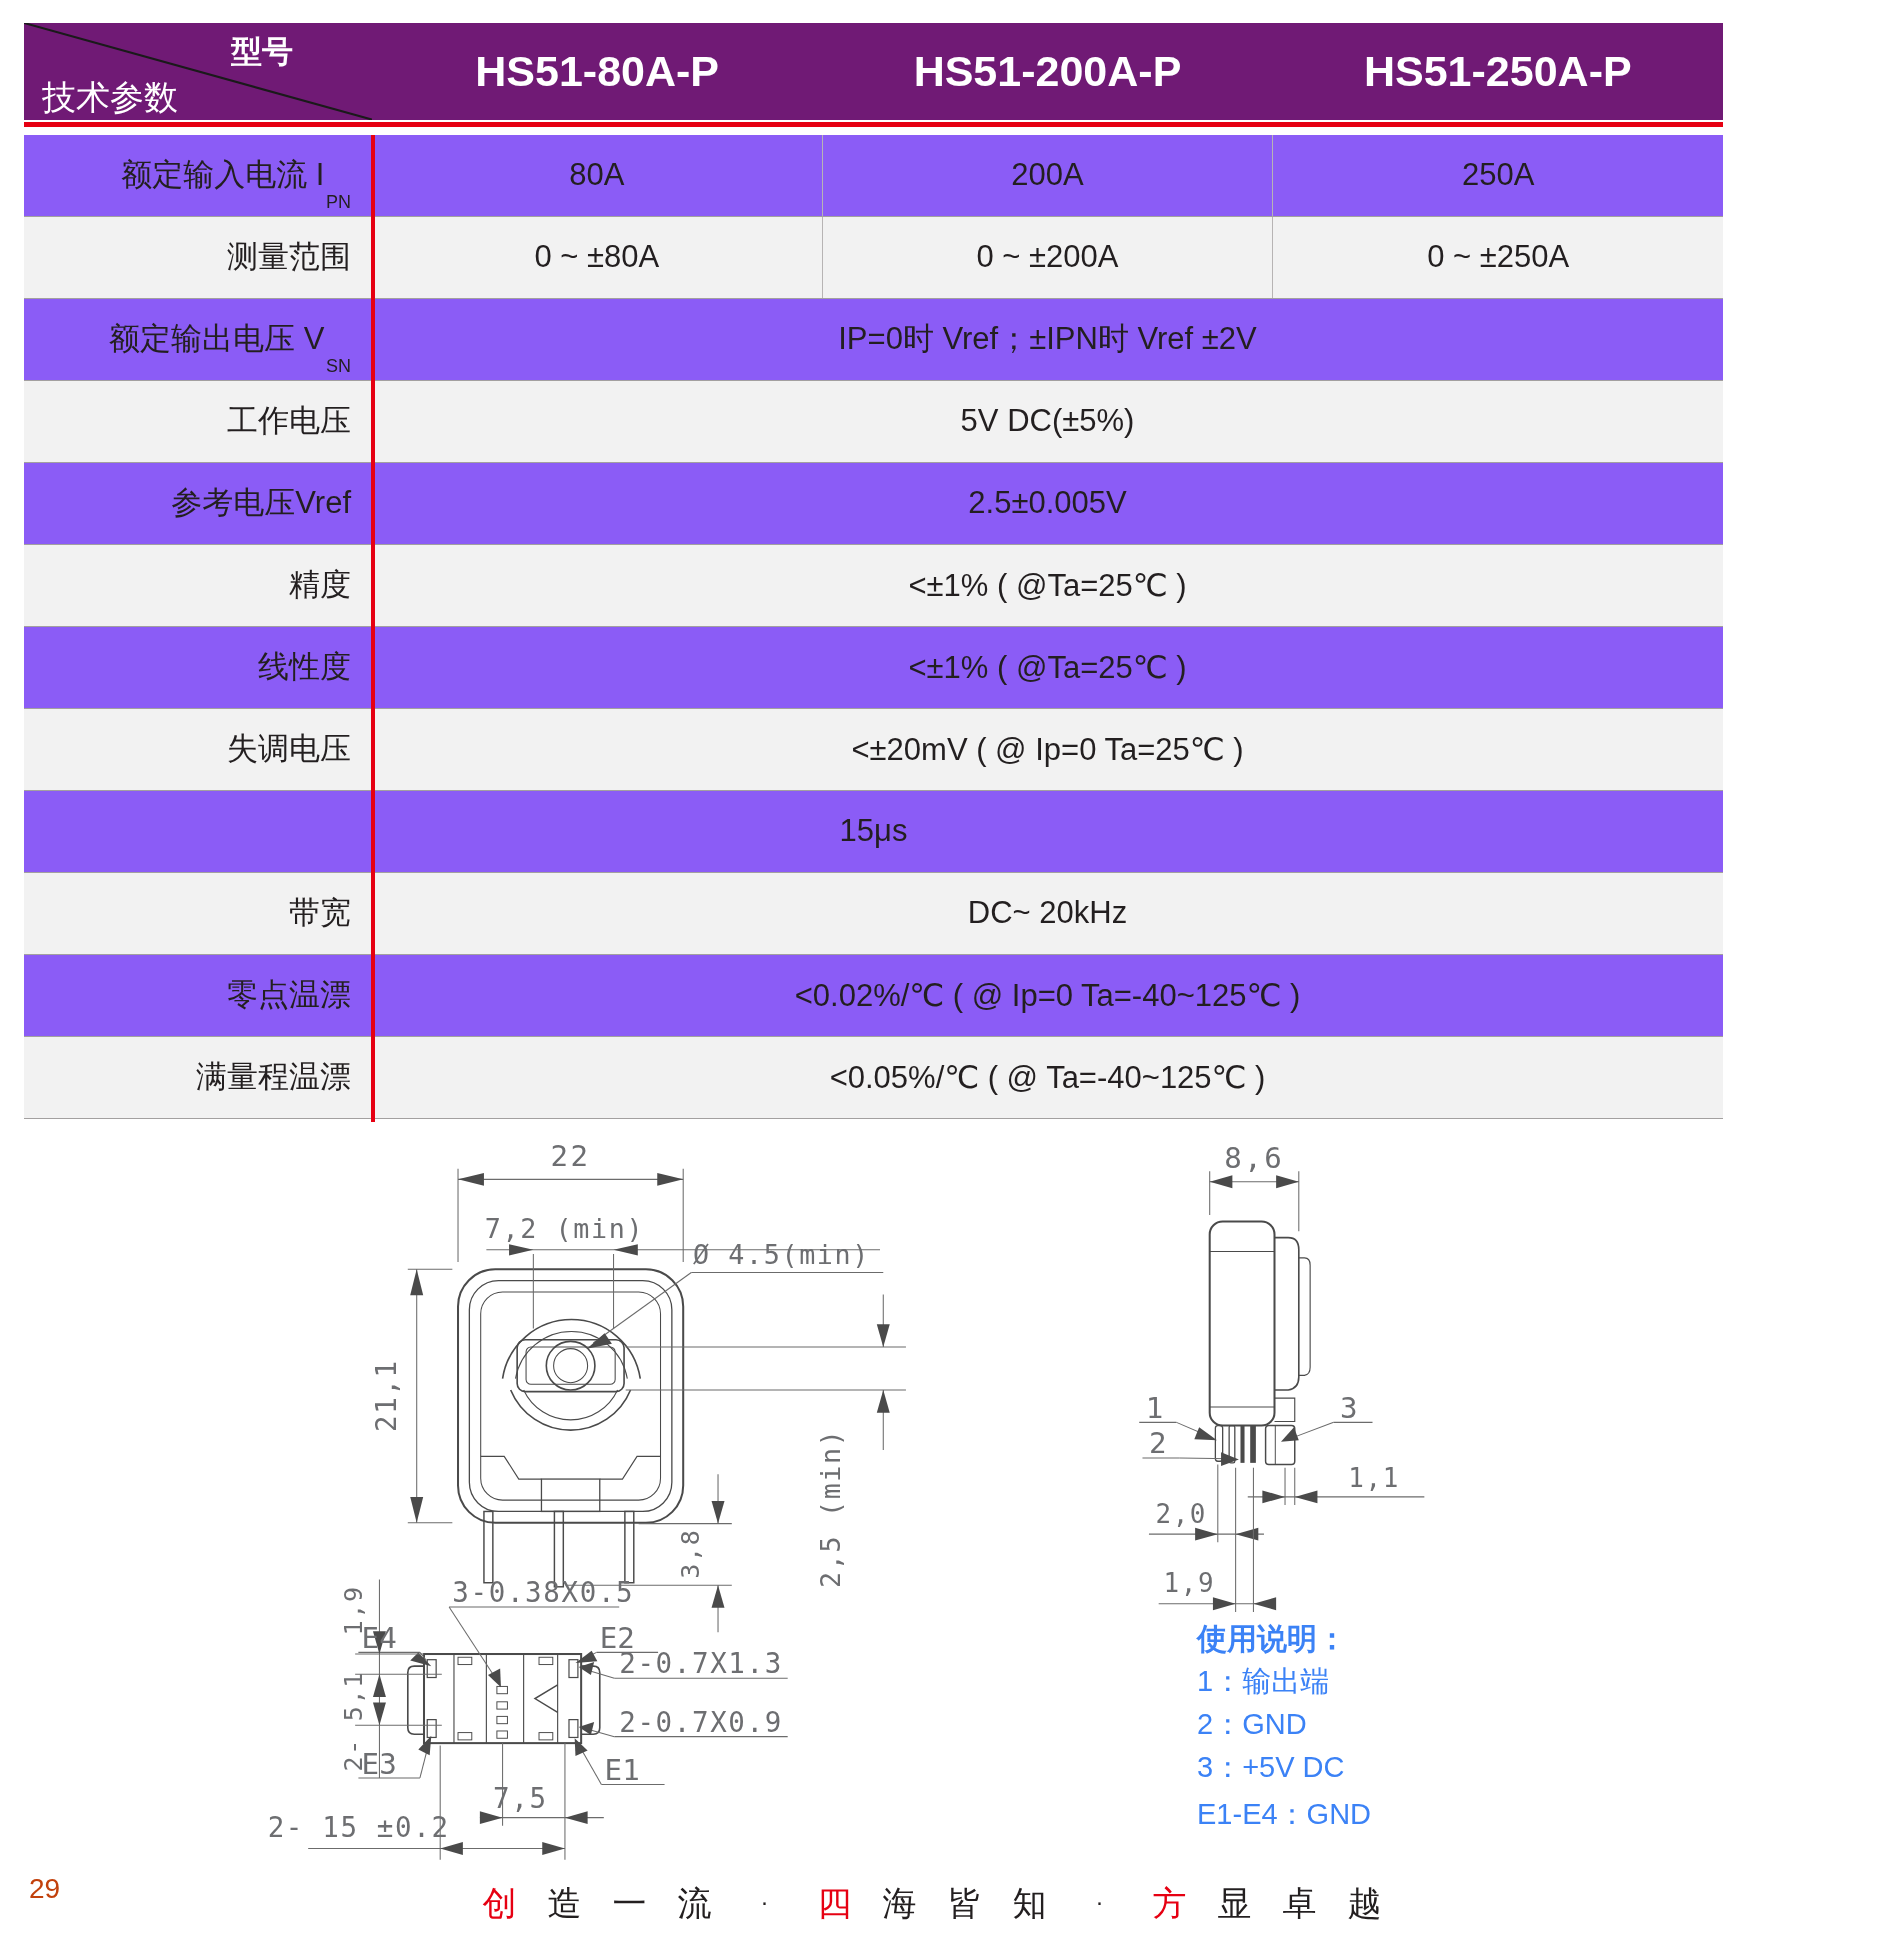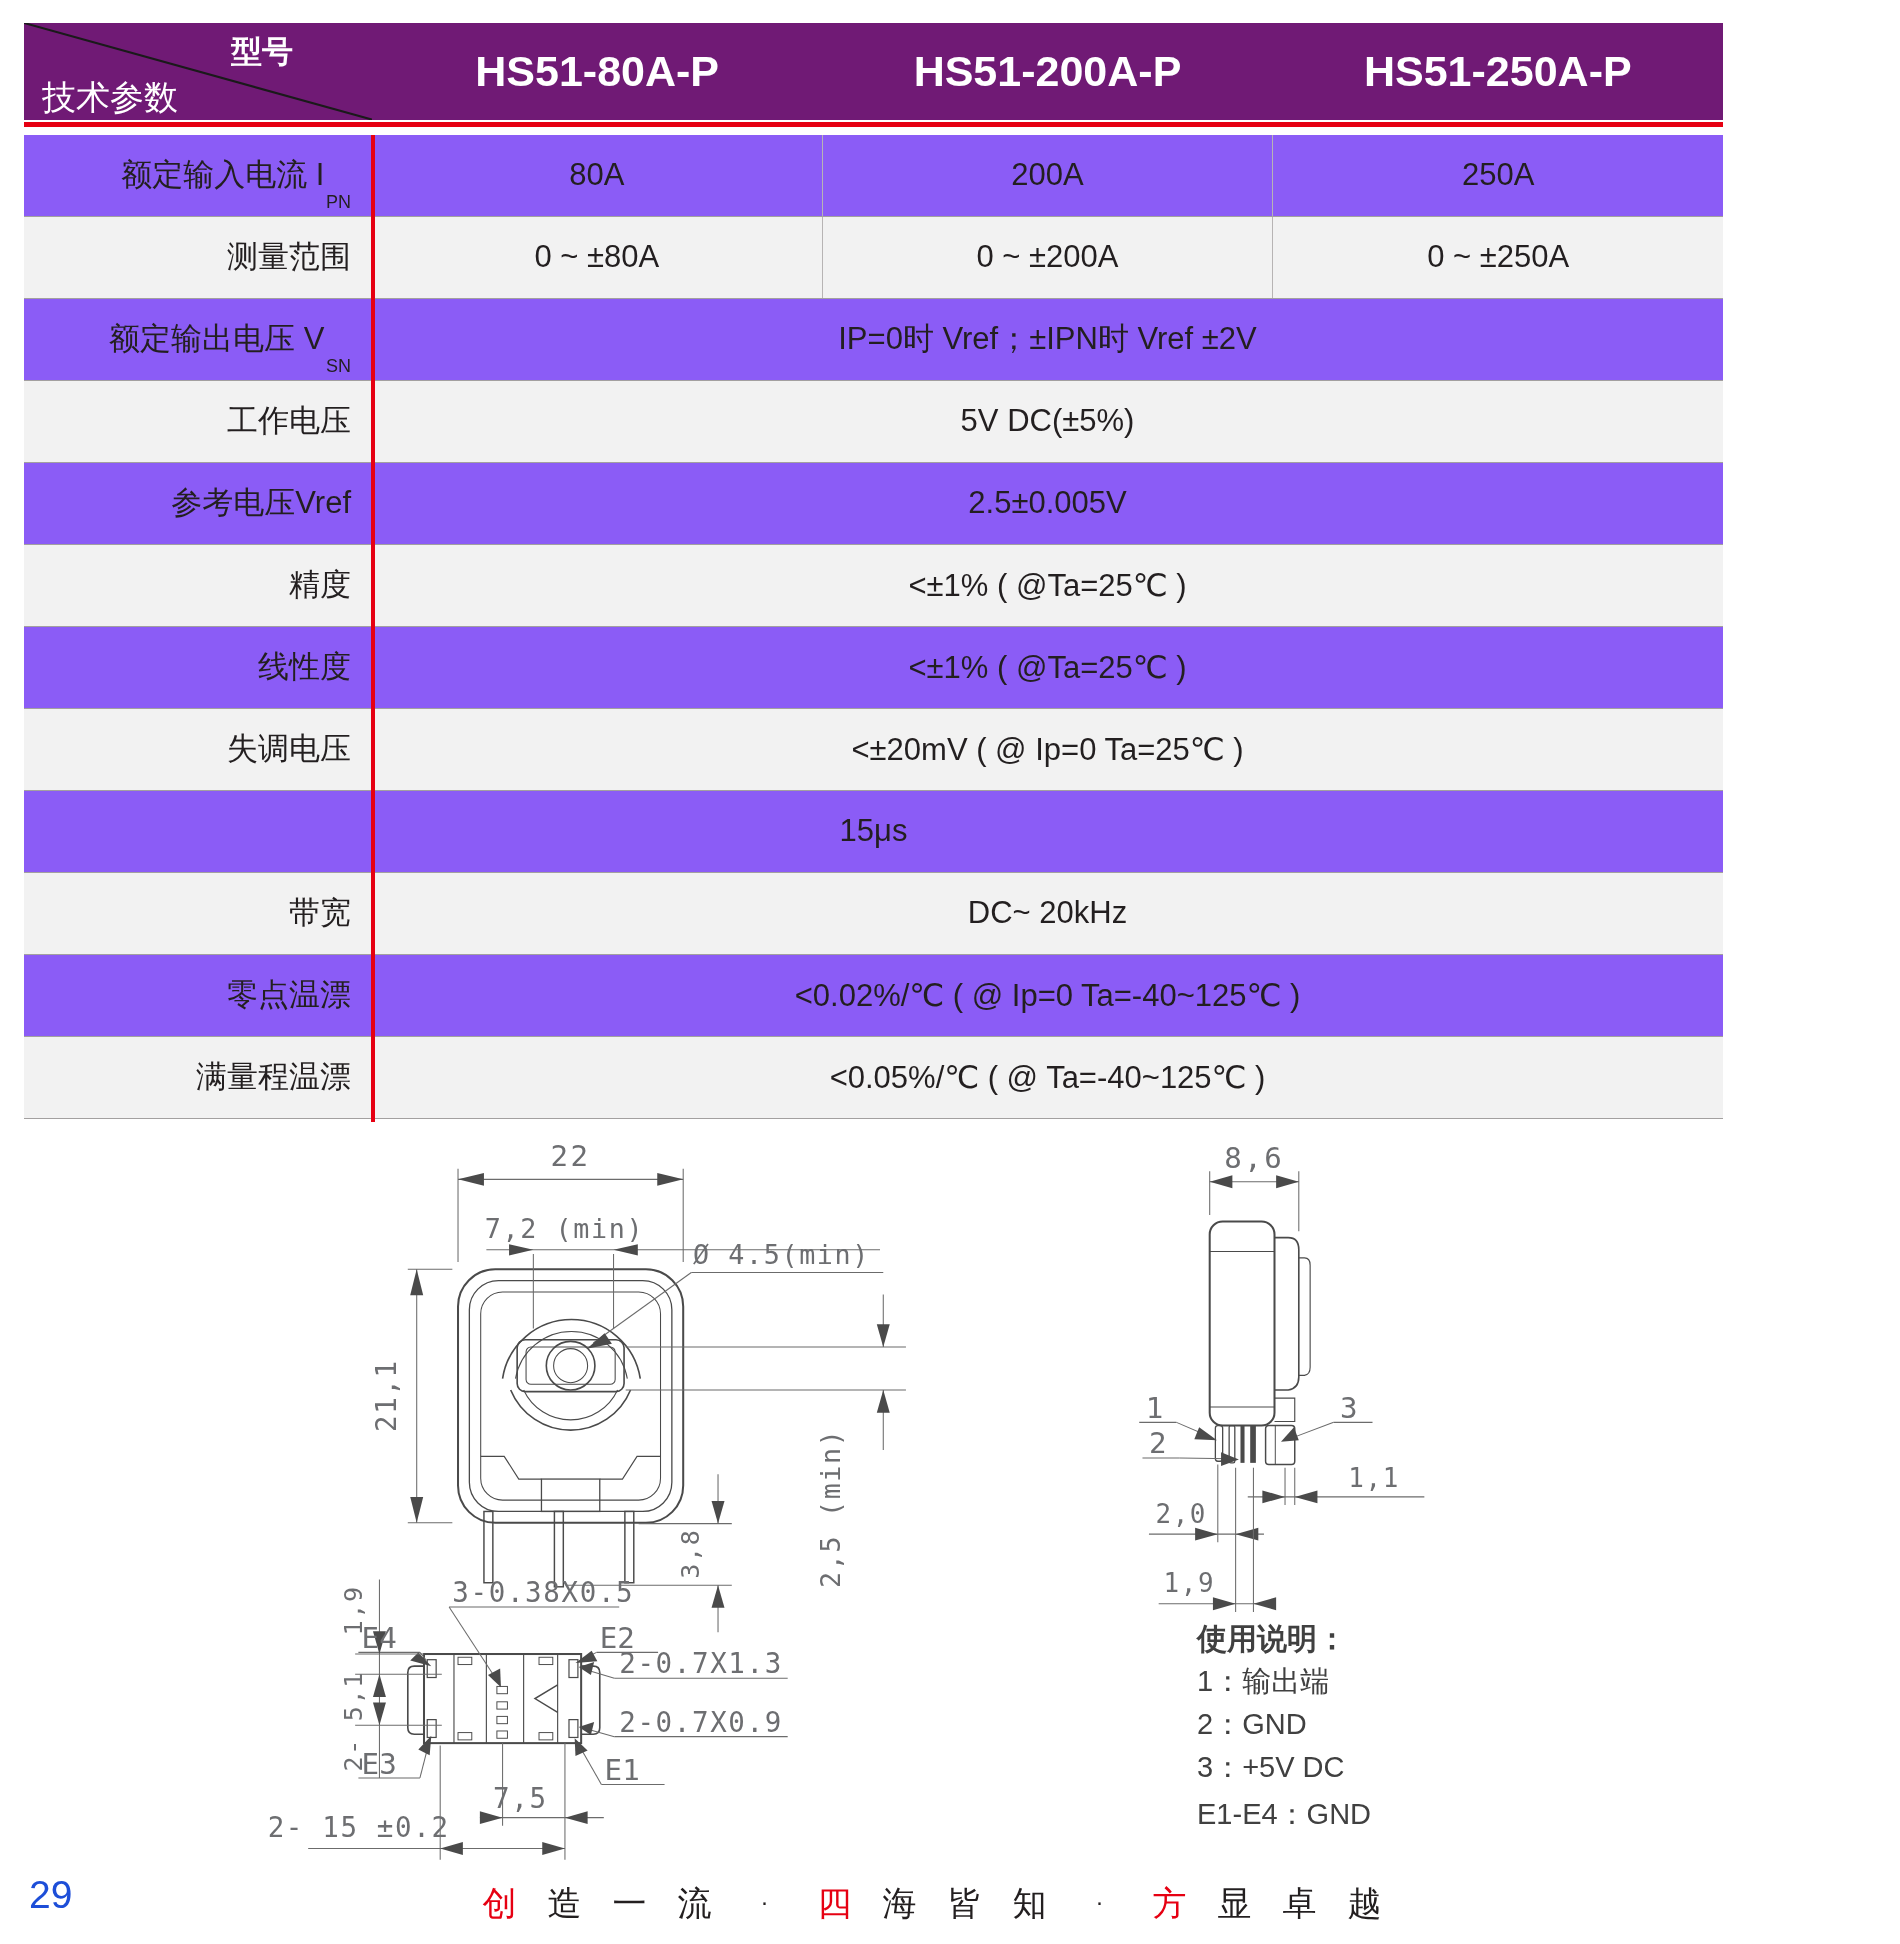--- a/index.html
+++ b/index.html
@@ -27,25 +27,25 @@
   .vals { flex:1; display:flex; }
   .cell { flex:1; display:flex; align-items:center; justify-content:center; font-size:31px; }
   .cell.bordered { border-left:1.6px solid #b7b4b4; }
   .redline { position:absolute; left:347px; top:0; width:4px; height:987px; background:#e60012; }
 
   
   #drawing { position:absolute; left:0; top:1134px; width:1901px; height:810px; }
   .cadtext { font-family:"DejaVu Sans Mono","Liberation Mono",monospace; fill:#6d6e71; }
 
   
-  .note { position:absolute; left:1197px; font-size:29px; color:#404040; white-space:nowrap; }
+  .note { position:absolute; left:1197px; font-size:29px; color:#3b82f6; white-space:nowrap; }
   .note.title { font-weight:bold; font-size:30px; }
 
   
-  .page-num { position:absolute; left:29px; top:1873px; font-size:39px; color:#1d4ed8; }
+  .page-num { position:absolute; left:29px; top:1873px; font-size:28px; color:#c2410c; }
   .slogan { position:absolute; left:275px; top:1881px; width:1345px; text-align:center;
             font-size:34px; letter-spacing:31px; white-space:nowrap; color:#231f20; }
   .slogan .red { color:#e60012; }
   .slogan .dot { margin:0 18px; font-size:24px; vertical-align:4.9px; }
 </style>
 </head>
 <body>
 
 <div id="page">
 

